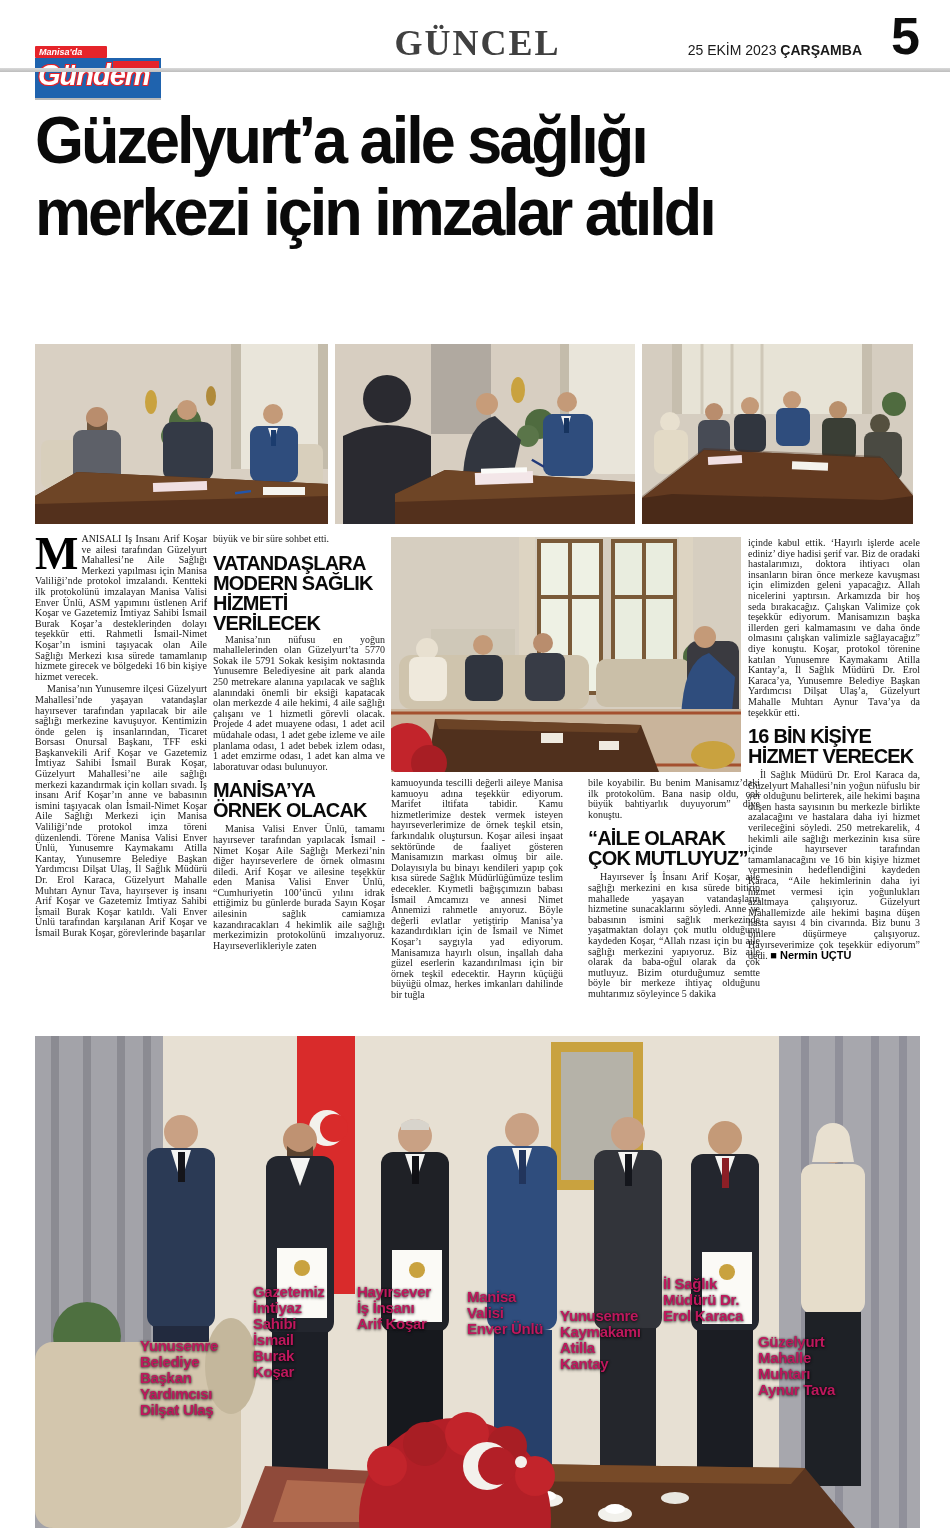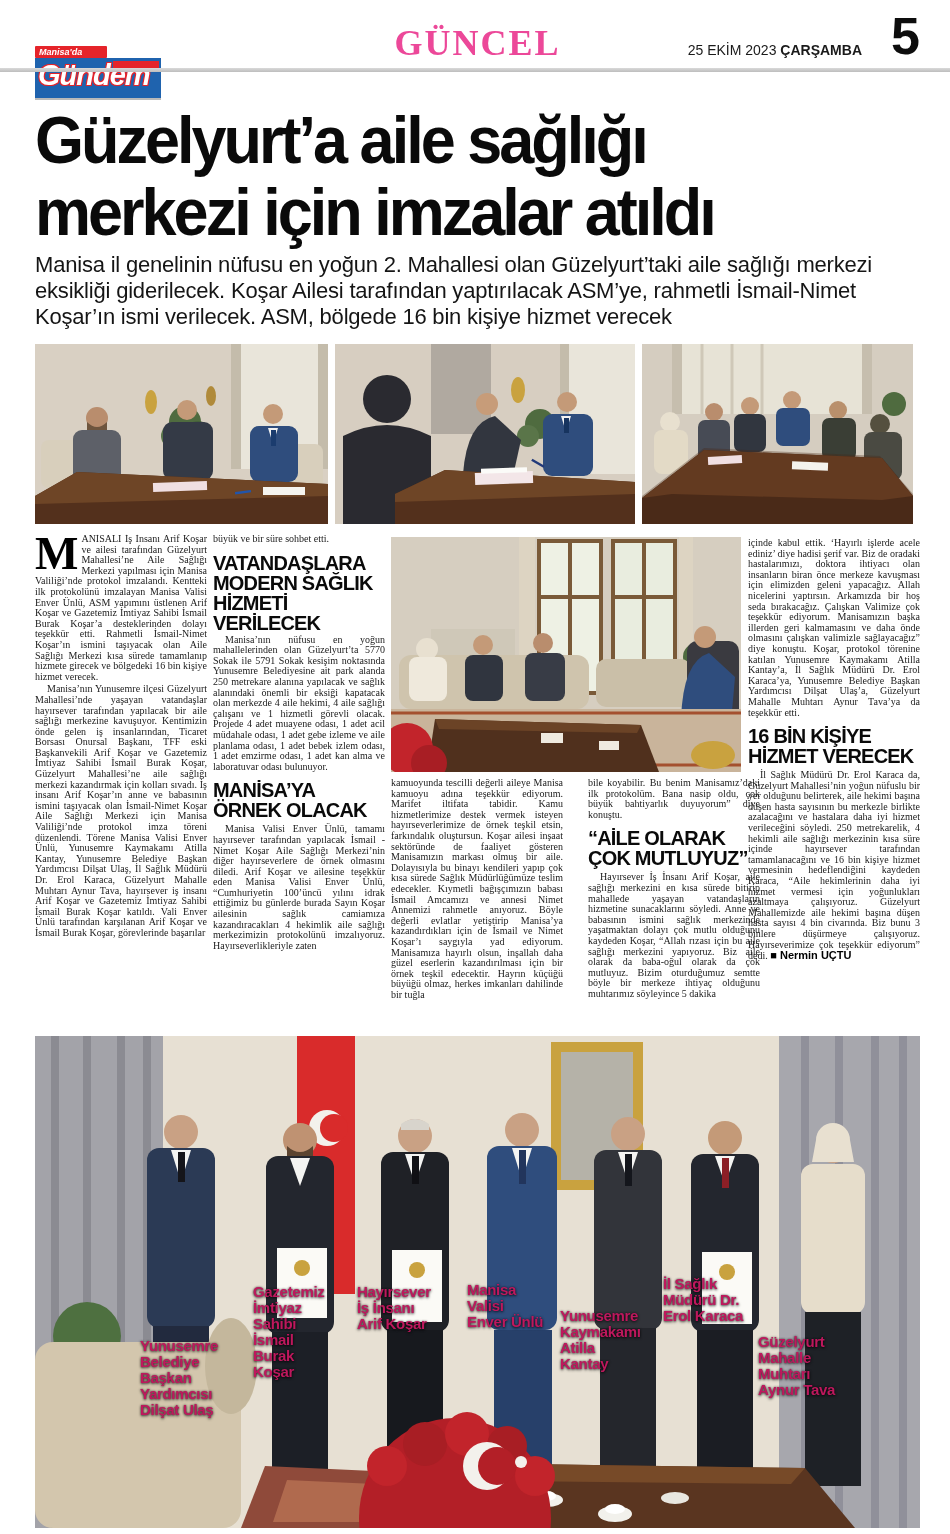--- a/index.html
+++ b/index.html
@@ -10,21 +10,21 @@
   .logo{position:absolute;left:0;top:4px;width:126px;}
   .logo-top{background:#e5242a;color:#fff;font-family:"Liberation Sans",sans-serif;
             font-style:italic;font-weight:700;font-size:9px;padding:1px 6px 1px 4px;width:62px;
             border-radius:1px;margin-top:30px;}
   .logo-main{position:relative;background:#1f63ae;color:#fff;font-family:"Liberation Sans",sans-serif;
              font-style:italic;font-weight:700;font-size:29px;line-height:34px;padding:0 4px 6px 3px;
              letter-spacing:-1px;text-shadow:1px 1px 0 #e5242a,-1px -1px 0 #e5242a,1px -1px 0 #e5242a,-1px 1px 0 #e5242a;
              border-bottom:2px solid #b9b9b9;}
   .logo-tagbox{position:absolute;right:2px;top:3px;width:46px;height:9px;background:#e5242a;}
   .section-title{position:absolute;left:0;right:0;top:10px;text-align:center;
-                 font-family:"Liberation Serif",serif;font-weight:700;font-size:36px;letter-spacing:2px;color:#ec4899;}
+                 font-family:"Liberation Serif",serif;font-weight:700;font-size:36px;letter-spacing:2px;color:#404040;}
   .dateline{position:absolute;right:58px;top:30px;font-family:"Liberation Sans",sans-serif;font-size:14px;color:#1a1a1a;}
   .dateline b{font-weight:700;}
   .pagenum{position:absolute;right:0;top:-6px;font-family:"Liberation Sans",sans-serif;font-weight:700;font-size:52px;color:#0d0d0d;}
   .header-rule{position:absolute;left:0;top:68px;width:950px;height:4px;
                background:linear-gradient(#d9d9d9,#bdbdbd);}
   
   .kicker{position:absolute;left:35px;top:77px;width:885px;font-family:"Liberation Sans",sans-serif;
           font-weight:700;font-size:24px;letter-spacing:-0.3px;color:#1b7490;}
   .headline{position:absolute;left:35px;top:104px;width:895px;font-family:"Liberation Sans",sans-serif;
             font-weight:700;font-size:63px;line-height:68px;letter-spacing:-3px;color:#0a0a0a;
@@ -53,21 +53,21 @@
   
   .photo-centre{position:absolute;left:391px;top:537px;width:350px;height:235px;overflow:hidden;background:#d8d0c2;}
   
   .photo-bottom{position:absolute;left:35px;top:1036px;width:885px;height:492px;overflow:hidden;background:#cfc9bd;}
   .photo-label{position:absolute;font-family:"Liberation Sans",sans-serif;font-weight:700;font-size:15px;
                line-height:16px;color:#be185d;white-space:pre-line;letter-spacing:-0.3px;
                text-shadow:0 1px 3px rgba(0,0,0,.75),0 0 2px rgba(0,0,0,.5);}
   #lbl0{left:105px;top:302px;}
   #lbl1{left:218px;top:248px;}
   #lbl2{left:322px;top:248px;}
-  #lbl3{left:432px;top:246px;}
+  #lbl3{left:432px;top:253px;}
   #lbl4{left:525px;top:272px;}
   #lbl5{left:628px;top:240px;}
   #lbl6{left:723px;top:298px;}
 </style>
 </head>
 <body>
 
 <div class="page">
 
   <div class="header">
@@ -84,21 +84,20 @@
       <b>ÇARŞAMBA</b>
     </div>
     <div class="pagenum">5</div>
   </div>
   <div class="header-rule"></div>
 
   <div class="headline">
     <div>Güzelyurt’a aile sağlığı</div>
     <div>merkezi için imzalar atıldı</div>
   </div>
-  <div class="lead">Manisa il genelinin nüfusu en yoğun 2. Mahallesi olan Güzelyurt’taki aile sağlığı merkezi eksikliği giderilecek. Koşar Ailesi tarafından yaptırılacak ASM’ye, rahmetli İsmail-Nimet Koşar’ın ismi verilecek. ASM, bölgede 16 bin kişiye hizmet verecek</div>
 
   <div class="photo-row">
     <div class="ph" style="width:293px">
       <svg width="293" height="180" viewBox="0 0 293 180" preserveAspectRatio="none">
         <rect width="293" height="180" fill="#d9d0c3"></rect>
         <rect x="196" y="0" width="97" height="125" fill="#e9e5da"></rect>
         <rect x="196" y="0" width="10" height="125" fill="#c4bcab"></rect>
         <rect x="283" y="0" width="10" height="125" fill="#c4bcab"></rect>
         <circle cx="150" cy="78" r="16" fill="#4f6b3f"></circle>
           <circle cx="163" cy="90" r="13" fill="#44603a"></circle>

